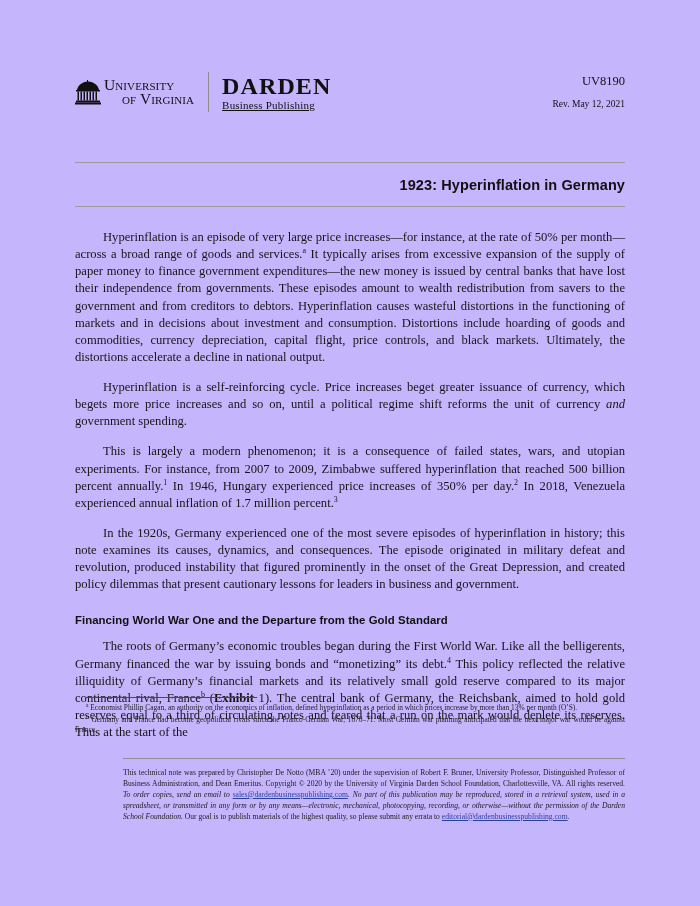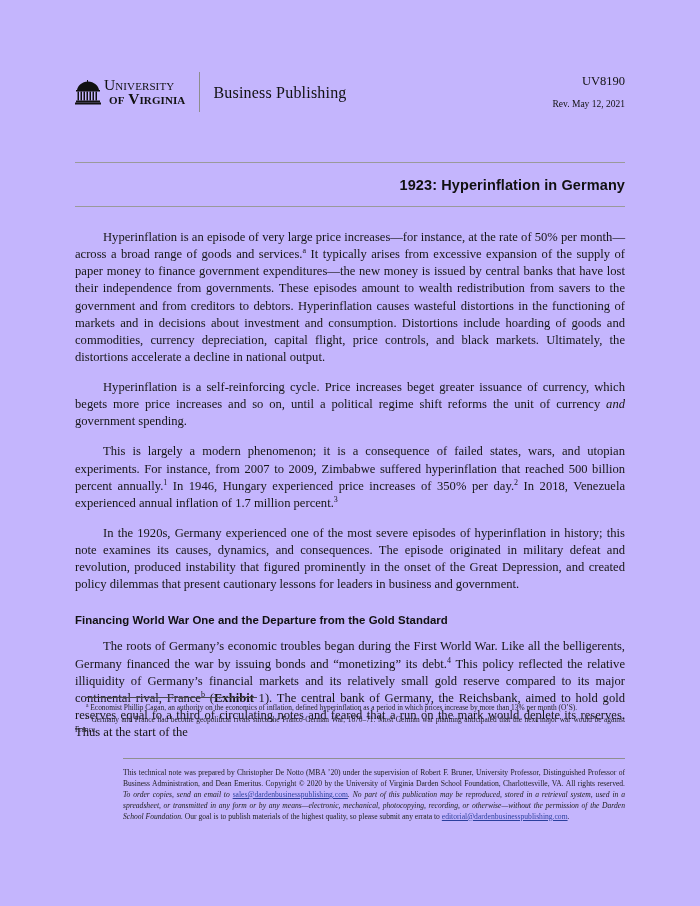--- a/index.html
+++ b/index.html
@@ -52,21 +52,21 @@
     letter-spacing: .1px;
     color: #111;
   }
   .uva-words .l1, .uva-words .l2 {
     display: block;
     font-variant: small-caps;
     font-size: 15.5px;
     font-weight: 400;
     white-space: nowrap;
   }
-  .uva-words .l2 { margin-left: 5px; font-weight: bold; }
+  .uva-words .l2 { margin-left: 18px; }
   .brand-divider {
     width: 1px;
     background: #8d8d8d;
     height: 40px;
     margin: 0 13px 0 14px;
     flex: none;
   }
   .darden {
     line-height: 1.0;
   }
@@ -75,25 +75,26 @@
     font-family: "Liberation Serif", serif;
     font-size: 24px;
     letter-spacing: 1.1px;
     font-weight: 700;
     color: #111;
     white-space: nowrap;
   }
   .darden .sub {
     display: block;
     font-family: "Liberation Serif", serif;
-    font-size: 16px;
+    font-size: 11px;
     letter-spacing: .2px;
     color: #111;
     margin-top: 2px;
     white-space: nowrap;
+    text-decoration: underline;
   }
   .docmeta {
     text-align: right;
     line-height: 1.25;
     padding-top: 2px;
   }
   .docmeta .num {
     display: block;
     font-size: 12.5px;
     color: #111;
@@ -224,20 +225,21 @@
           <rect x="2" y="41" width="48" height="4" fill="#111"></rect>
           <rect x="0" y="45" width="52" height="4" fill="#111"></rect>
         </svg>
       </span>
       <span class="uva-words">
         <span class="l1">University</span>
         <span class="l2">of Virginia</span>
       </span>
       <span class="brand-divider"></span>
       <span class="darden">
+        <span class="big">DARDEN</span>
         <span class="sub">Business Publishing</span>
       </span>
     </div>
 
     <div class="docmeta">
       <span class="num">UV8190</span>
       <span class="rev">Rev. May 12, 2021</span>
     </div>
   </div>
 

